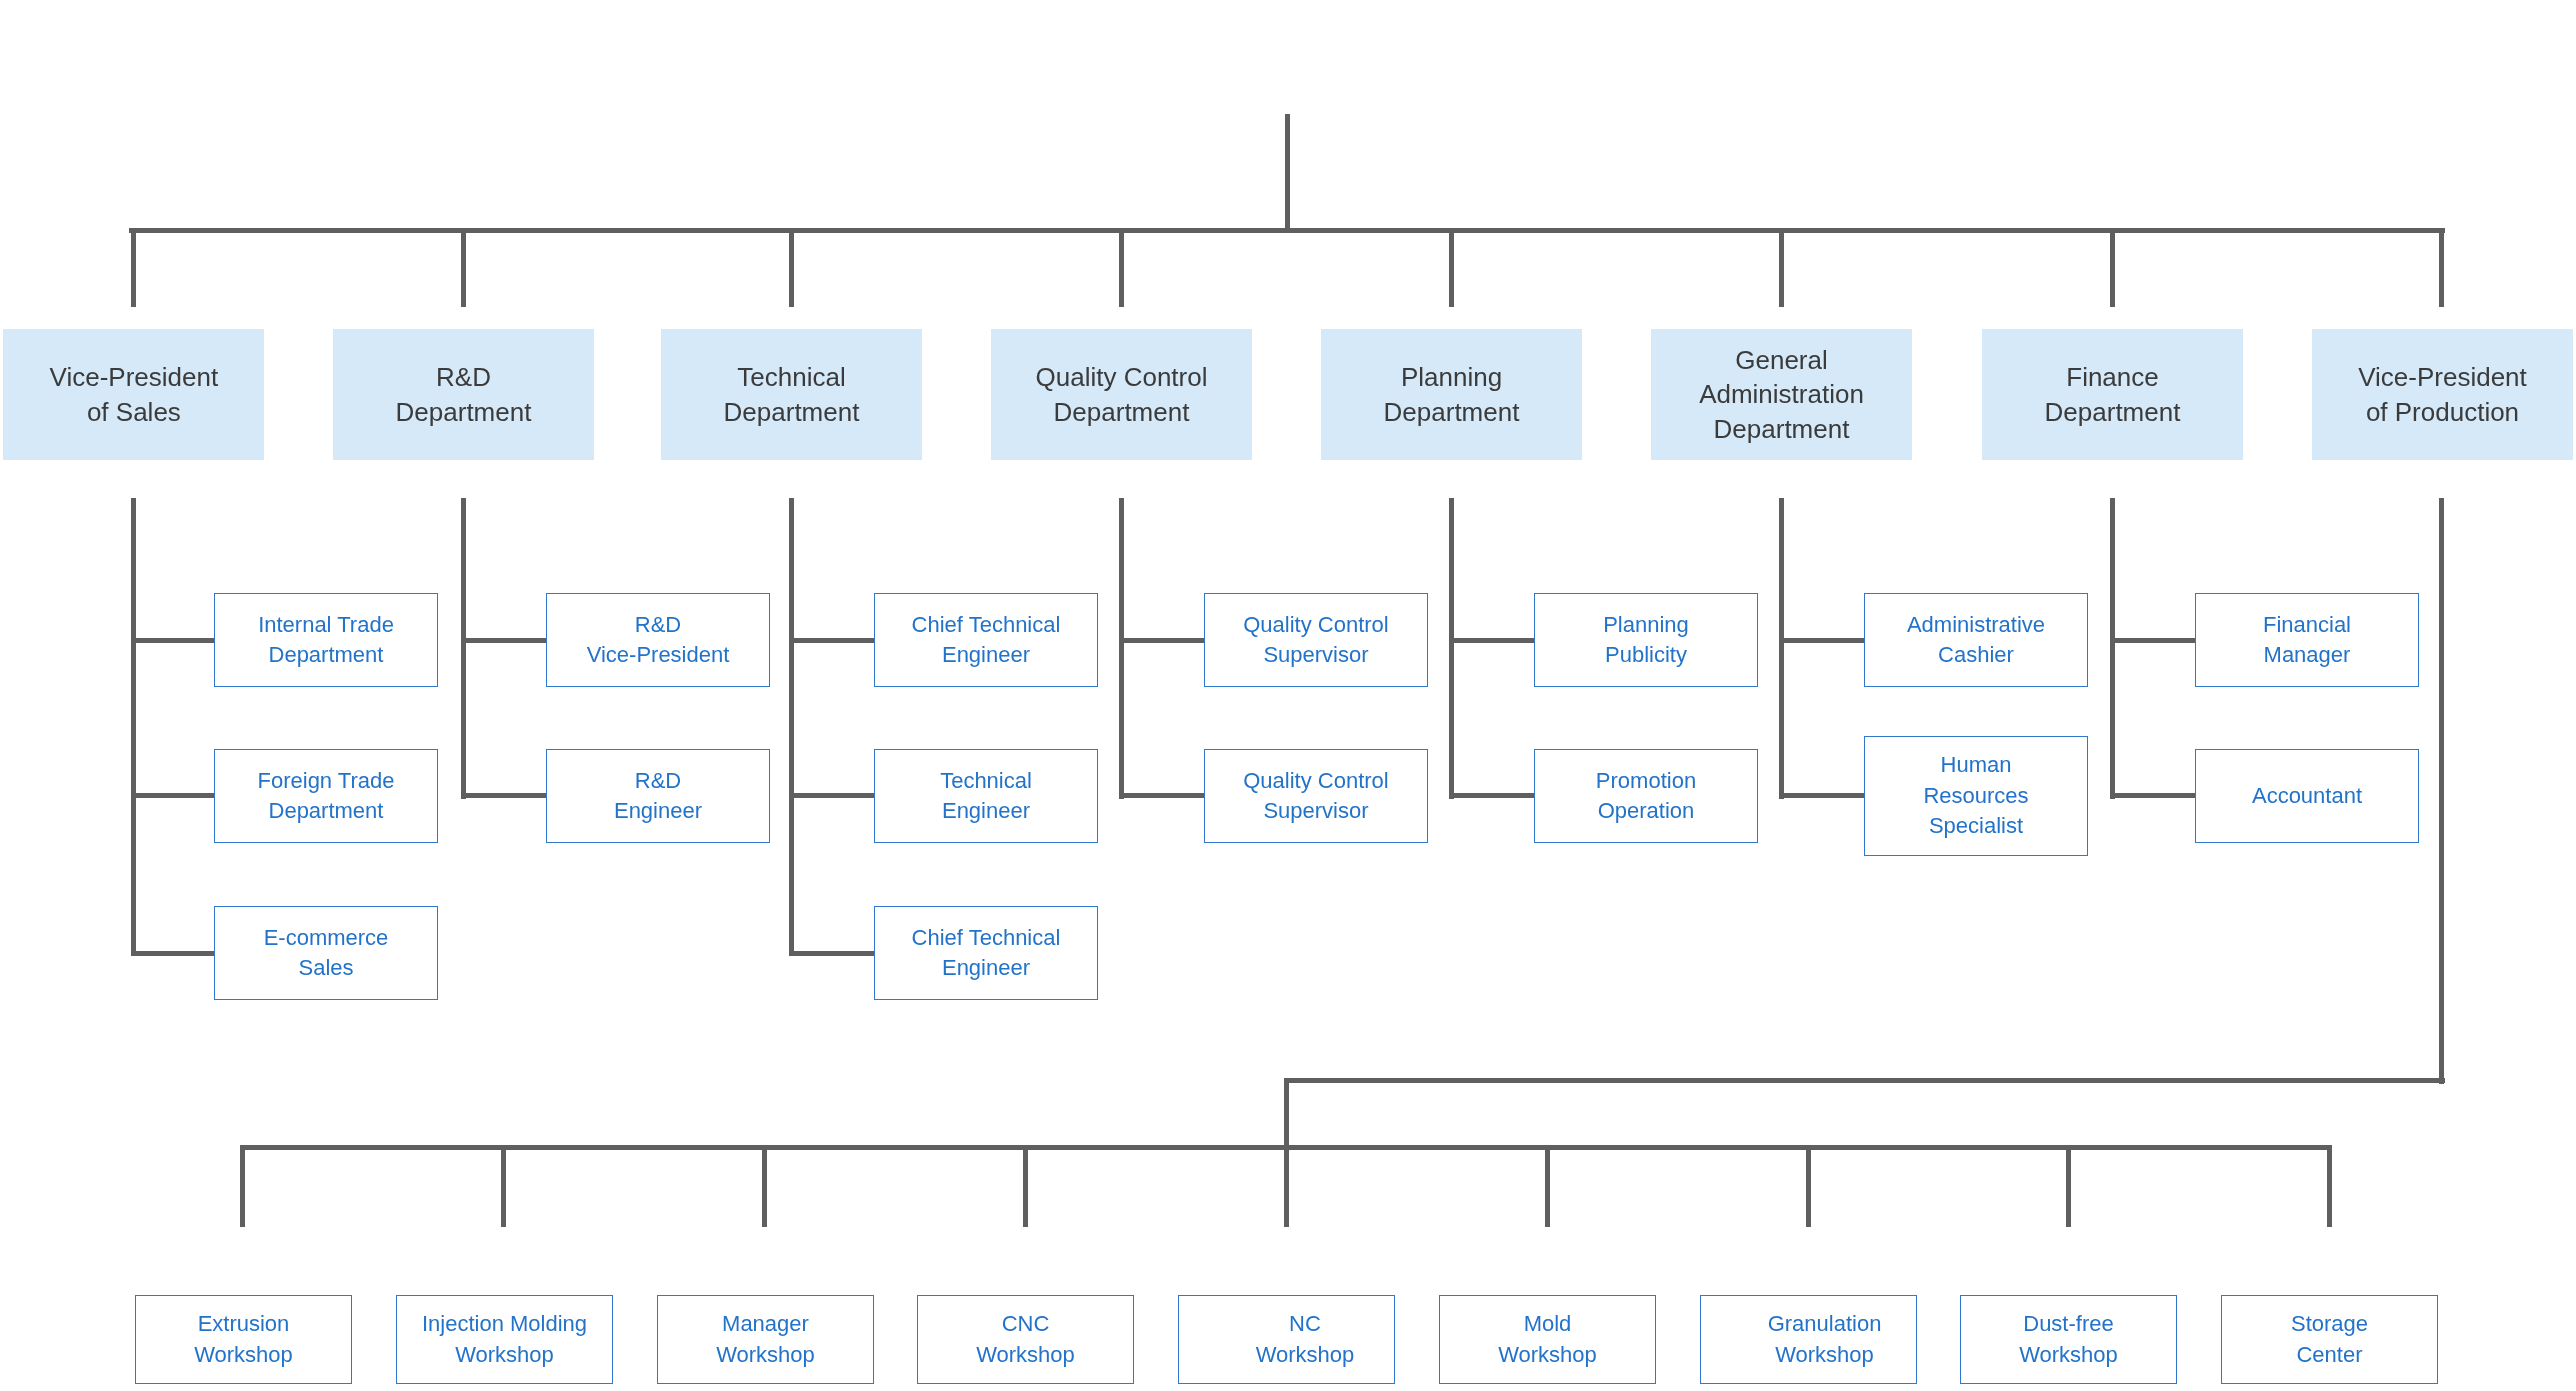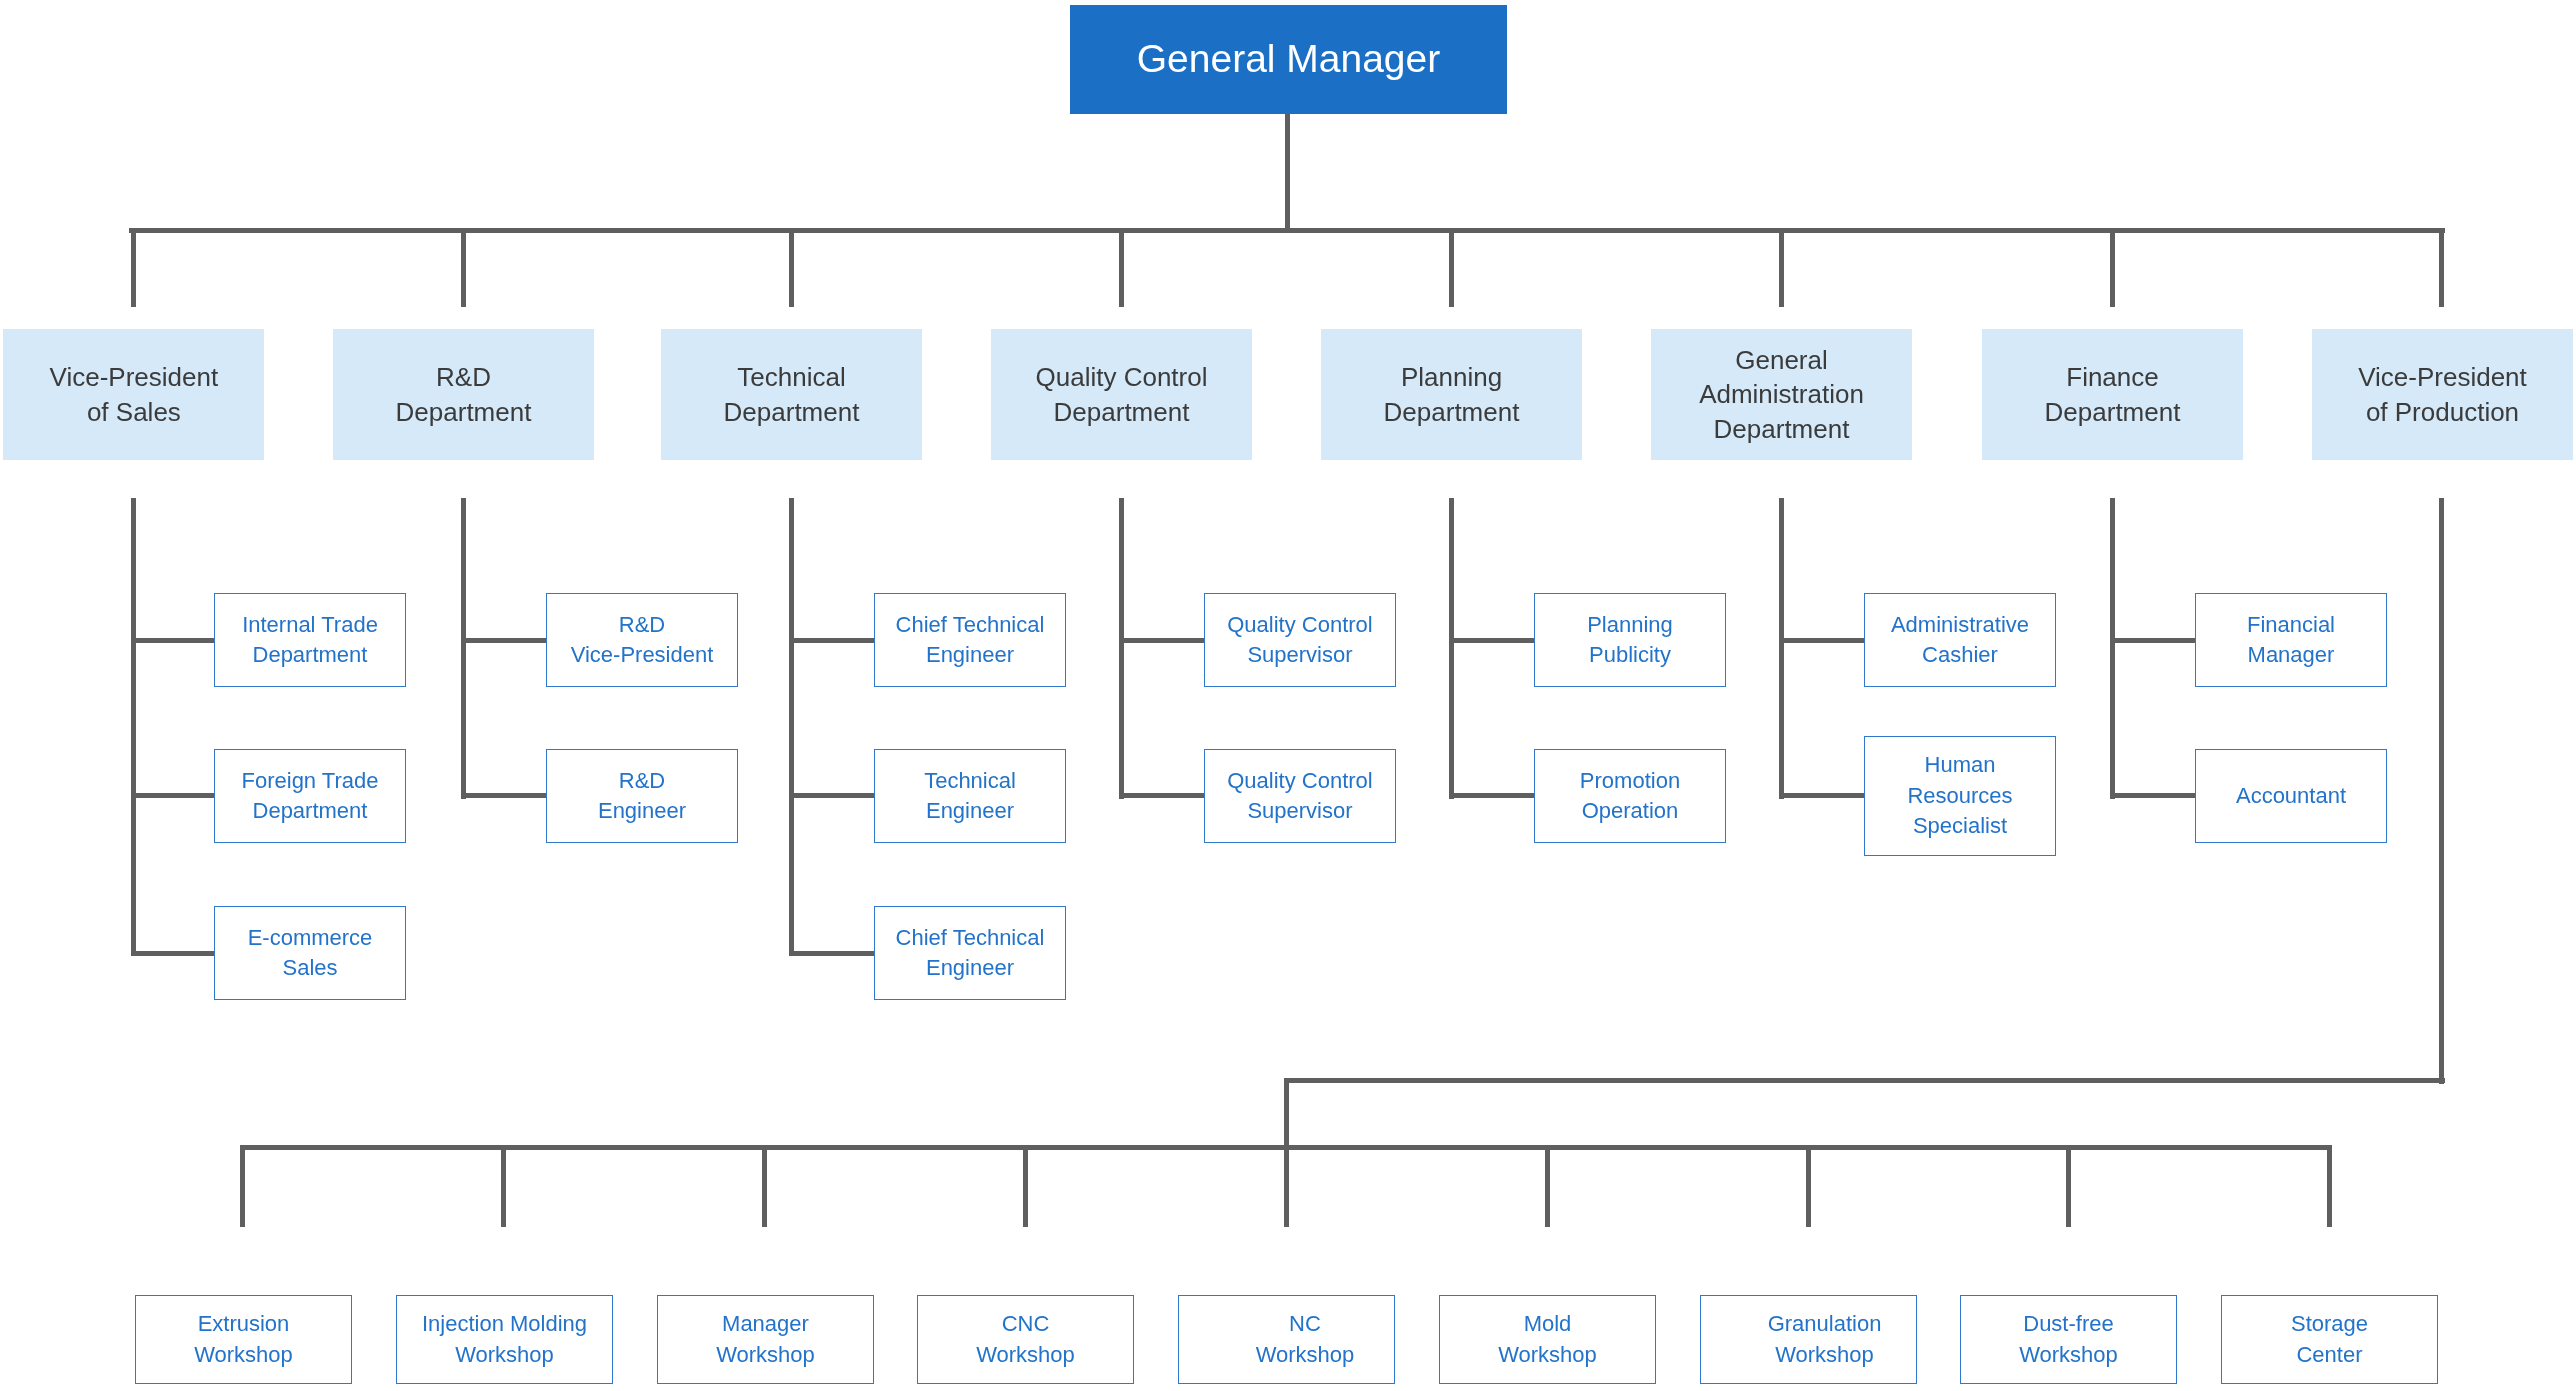--- a/index.html
+++ b/index.html
@@ -36,21 +36,21 @@
     width:261px;
     height:131px;
     top:329px;
   }
   .child{
     background:#ffffff;
     border:1.7px solid #3078cc;
     color:#2273c9;
     font-size:22px;
     line-height:1.38;
-    width:192px;
+    width:224px;
     height:94px;
   }
   .ws{
     background:#ffffff;
     border:1.7px solid #3078cc;
     color:#2273c9;
     font-size:22px;
     line-height:1.38;
     width:217px;
     height:89px;
@@ -59,21 +59,20 @@
   .line{
     position:absolute;
     background:#5f5f5f;
   }
 </style>
 </head>
 <body>
 
 <div id="chart">
 
-  <div class="node root" style="left:1070px;top:5.2px;">General Manager</div>
 
   <div class="line" style="left:1285px;top:114px;width:5.2px;height:116px;"></div>
   <div class="line" style="left:129px;top:228px;width:2316px;height:5.2px;"></div>
   <div class="line" style="left:131px;top:228px;width:5.2px;height:79px;"></div>
   <div class="line" style="left:461px;top:228px;width:5.2px;height:79px;"></div>
   <div class="line" style="left:789px;top:228px;width:5.2px;height:79px;"></div>
   <div class="line" style="left:1119px;top:228px;width:5.2px;height:79px;"></div>
   <div class="line" style="left:1449px;top:228px;width:5.2px;height:79px;"></div>
   <div class="line" style="left:1779px;top:228px;width:5.2px;height:79px;"></div>
   <div class="line" style="left:2110px;top:228px;width:5.2px;height:79px;"></div>

